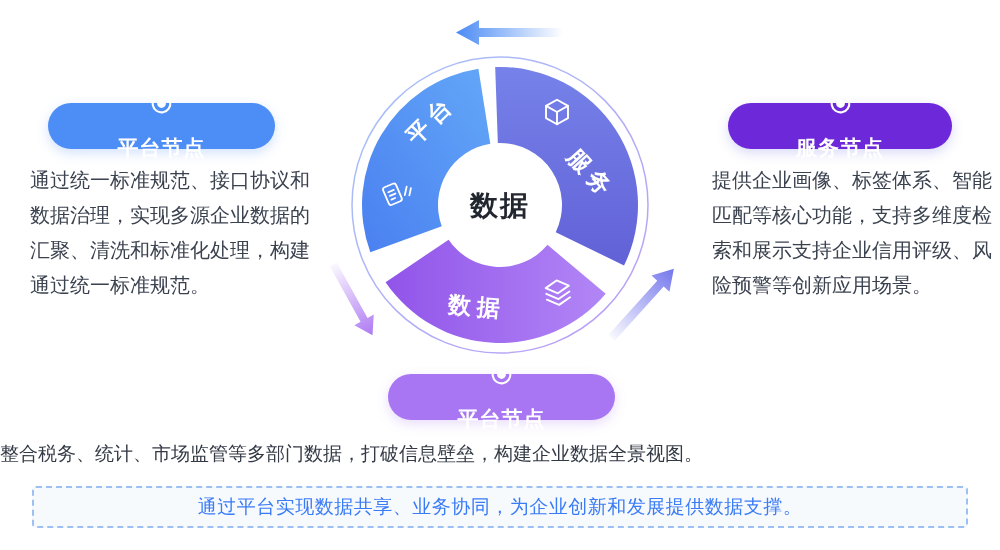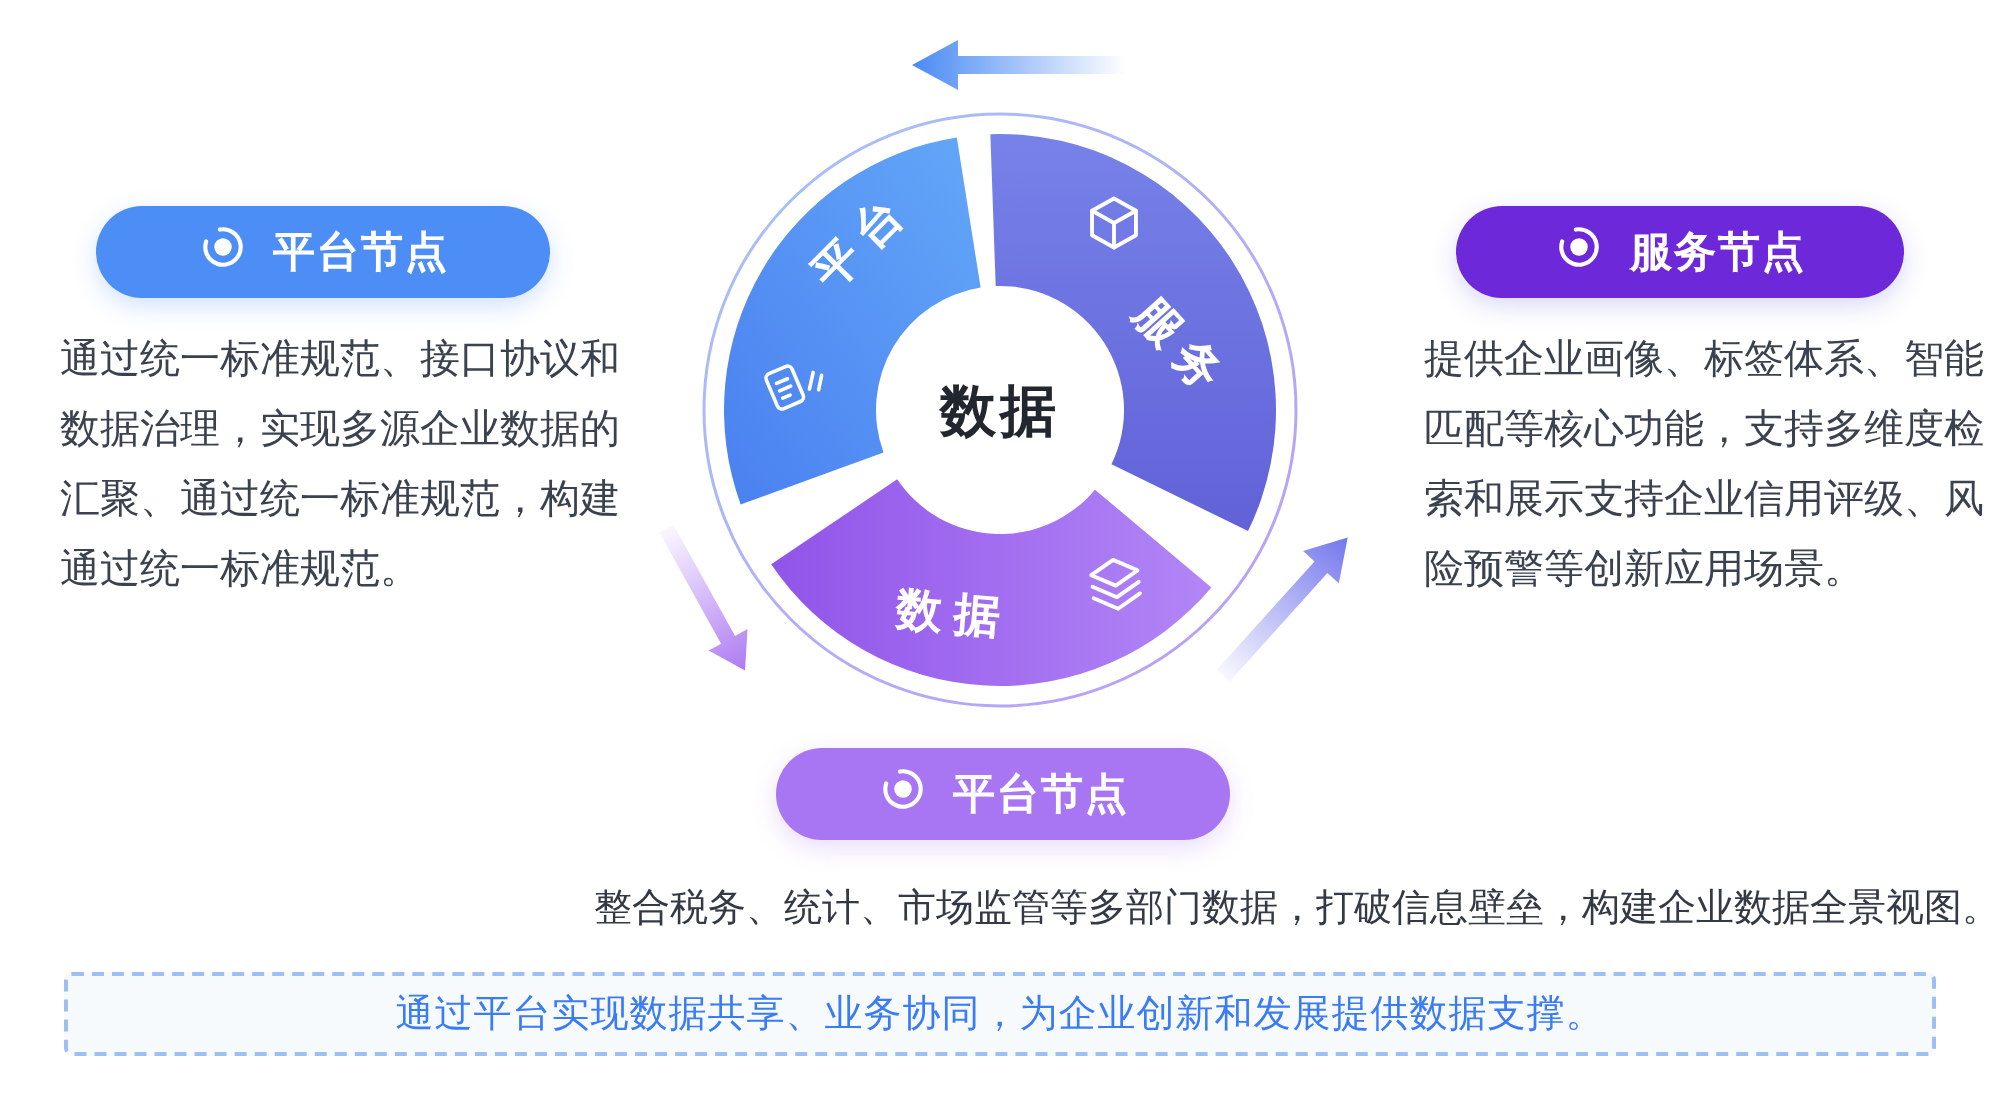--- a/index.html
+++ b/index.html
@@ -5,30 +5,31 @@
   html,body{margin:0;padding:0;}
   body{
     width:1000px;height:550px;position:relative;background:#ffffff;overflow:hidden;
     font-family:"Liberation Sans","DejaVu Sans",sans-serif;
   }
   
   .pill{
     position:absolute;display:flex;align-items:center;justify-content:center;gap:13px;
     border-radius:24px;color:#fff;font-weight:bold;font-size:21px;letter-spacing:1px;
     cursor:pointer;
+    flex-direction:column;
   }
   #pill-platform{left:48px;top:103px;width:227px;height:46px;background:#4c8df6;box-shadow:0 4px 12px rgba(76,141,246,.25);}
   #pill-service{left:728px;top:103px;width:224px;height:46px;background:#6d28d9;box-shadow:0 4px 12px rgba(102,107,226,.25);}
   #pill-application{left:388px;top:374px;width:227px;height:46px;background:#a876f3;box-shadow:0 4px 12px rgba(168,118,243,.25);}
   
   .para{position:absolute;width:290px;font-size:20px;line-height:35px;color:#3b424f;}
   #para-left{left:30px;top:163px;}
   #para-right{left:712px;top:163px;}
   
-  .caption{position:absolute;left:0;top:441px;width:1000px;text-align:right;font-size:19px;color:#333a45;}
+  .caption{position:absolute;left:0;top:441px;width:1000px;text-align:left;font-size:19px;color:#333a45;}
   .banner{
     position:absolute;left:32px;top:486px;width:932px;height:38px;
     border:2px dashed #9cc0f2;border-radius:4px;background:#f7fafd;
     display:flex;align-items:center;justify-content:center;
     font-size:19px;font-weight:normal;color:#3a7bf6;letter-spacing:.5px;
   }
   
   .circle-box{position:absolute;left:345px;top:50px;width:310px;height:310px;}
   .circle-box svg.donut{position:absolute;left:0;top:0;}
   .seg-label{
@@ -174,21 +175,21 @@
       <circle cx="12" cy="12" r="8.5" stroke="#fff" stroke-width="2" stroke-linecap="round" stroke-dasharray="44 9.4" transform="rotate(-100 12 12)"></circle>
       <circle cx="12" cy="12" r="4.2" fill="#fff"></circle>
     </svg>
   </span>
   <span>平台节点</span>
 </div>
 
 <div id="para-left" class="para">
   <div>通过统一标准规范、接口协议和</div>
   <div>数据治理，实现多源企业数据的</div>
-  <div>汇聚、通过统一标准规范，构建</div>
+  <div>汇聚、清洗和标准化处理，构建</div>
   <div>通过统一标准规范。</div>
 </div>
 
 <div id="para-right" class="para">
   <div>提供企业画像、标签体系、智能</div>
   <div>匹配等核心功能，支持多维度检</div>
   <div>索和展示支持企业信用评级、风</div>
   <div>险预警等创新应用场景。</div>
 </div>
 

